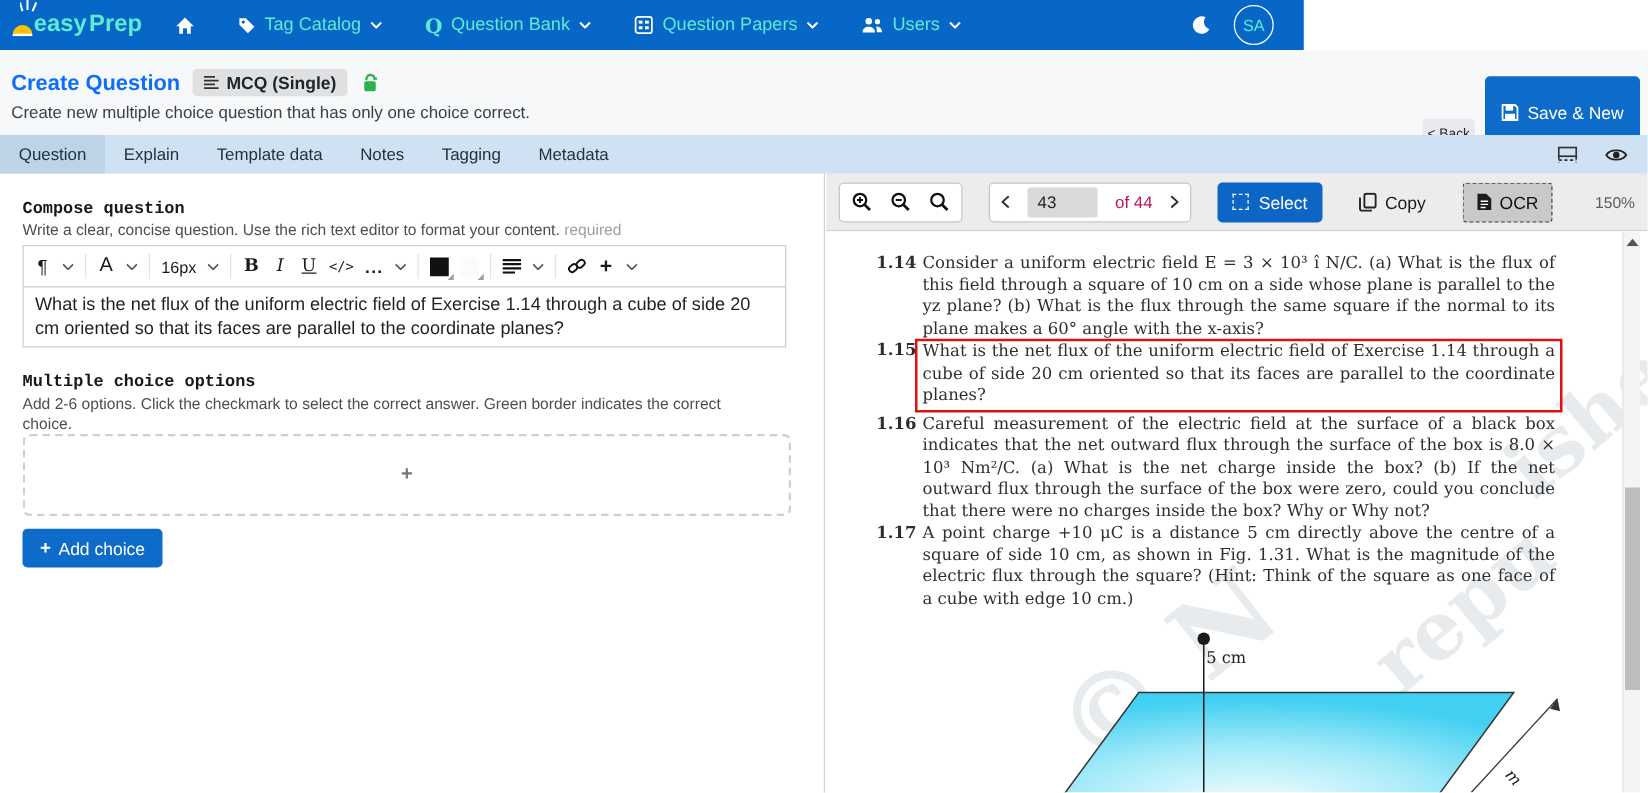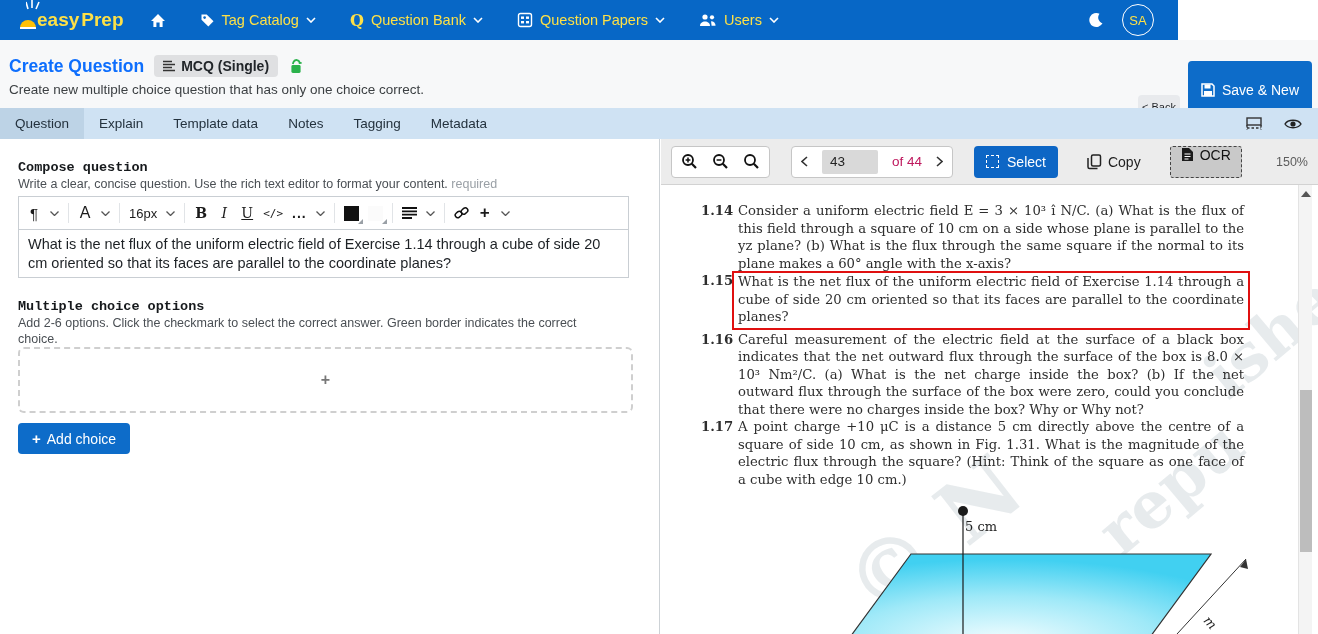--- a/index.html
+++ b/index.html
@@ -1,21 +1,21 @@
 <!DOCTYPE html>
 <html><head>
 <meta charset="utf-8">
 <style>
   * { margin:0; padding:0; box-sizing:border-box; }
   html,body { width:1318px; height:634px; overflow:hidden; background:#fff;
               font-family:"Liberation Sans", sans-serif; }
 
   
-  .navbar { position:absolute; left:0; top:0; width:1178px; height:40px;
-            background:#0767c6; display:flex; align-items:center; color:#fde047;padding-left:10px; }
+  .navbar { position:absolute; left:0; top:0; width:1043px; height:40px;
+            background:#0767c6; display:flex; align-items:center; color:#5eead4; }
   .logo { display:flex; align-items:flex-end; margin-left:10px; margin-right:26px;
           font-weight:bold; font-size:19px; position:relative; cursor:pointer; }
   .logo .rays { position:absolute; left:6px; top:-9px; }
   .logo .e-sun { width:16px; height:9px; background:#ffc107; border-radius:16px 16px 0 0;
                  display:inline-block; margin-right:1px; margin-bottom:2px;
                  border-bottom:2px solid #fff; }
   .logo .p-wrap { position:relative; margin-left:2px; }
   .logo .p-dot { position:absolute; left:1px; top:-6px; width:13px; height:13px;
                  background:#ffc107; border-radius:50%; }
   .logo .p-wrap span { position:relative; }
@@ -93,21 +93,21 @@
   .vt-ic { cursor:pointer; display:flex; align-items:center; }
   .page-input { width:56px; height:24px; background:#d9d9d9; border:none; border-radius:2px;
                 font-size:13.5px; padding:0 8px; color:#222; font-family:"Liberation Sans",sans-serif; }
   .of-label { font-size:13.5px; color:#be185d; }
   .btn-select { background:#0d66c5; color:#fff; border:none; border-radius:4px; height:32px;
                 padding:0 12px; font-size:14px; display:flex; align-items:center; gap:8px; cursor:pointer; }
   .sel-ic { width:13px; height:13px; border:1.5px dashed #fff; }
   .btn-copy { background:transparent; border:none; height:32px; padding:0 8px; font-size:14px;
               color:#1d1d1d; display:flex; align-items:center; gap:6px; cursor:pointer; }
   .btn-ocr { background:#c9c9c9; border:1px dashed #444; border-radius:3px; height:32px;
-             padding:0 10px; font-size:14px; color:#111; display:flex; align-items:flex-start;
+             padding:0 10px; font-size:14px; color:#111; display:flex; align-items:center;
              gap:6px; cursor:pointer; }
   .zoom-label { margin-left:auto; font-size:12.5px; color:#5c5c5c; }
 
   
   .pdf-area { position:absolute; left:0; top:46px; width:657px; height:449px;
               background:#fff; overflow:hidden; }
   .pdf-q { position:absolute; left:40px; top:17px; width:543px;
            font-family:"DejaVu Serif", serif; font-size:13.2px; line-height:17.5px; color:#2e2e2e; }
   .qrow { display:flex; }
   .qnum { width:37px; font-weight:bold; flex:0 0 37px; }

